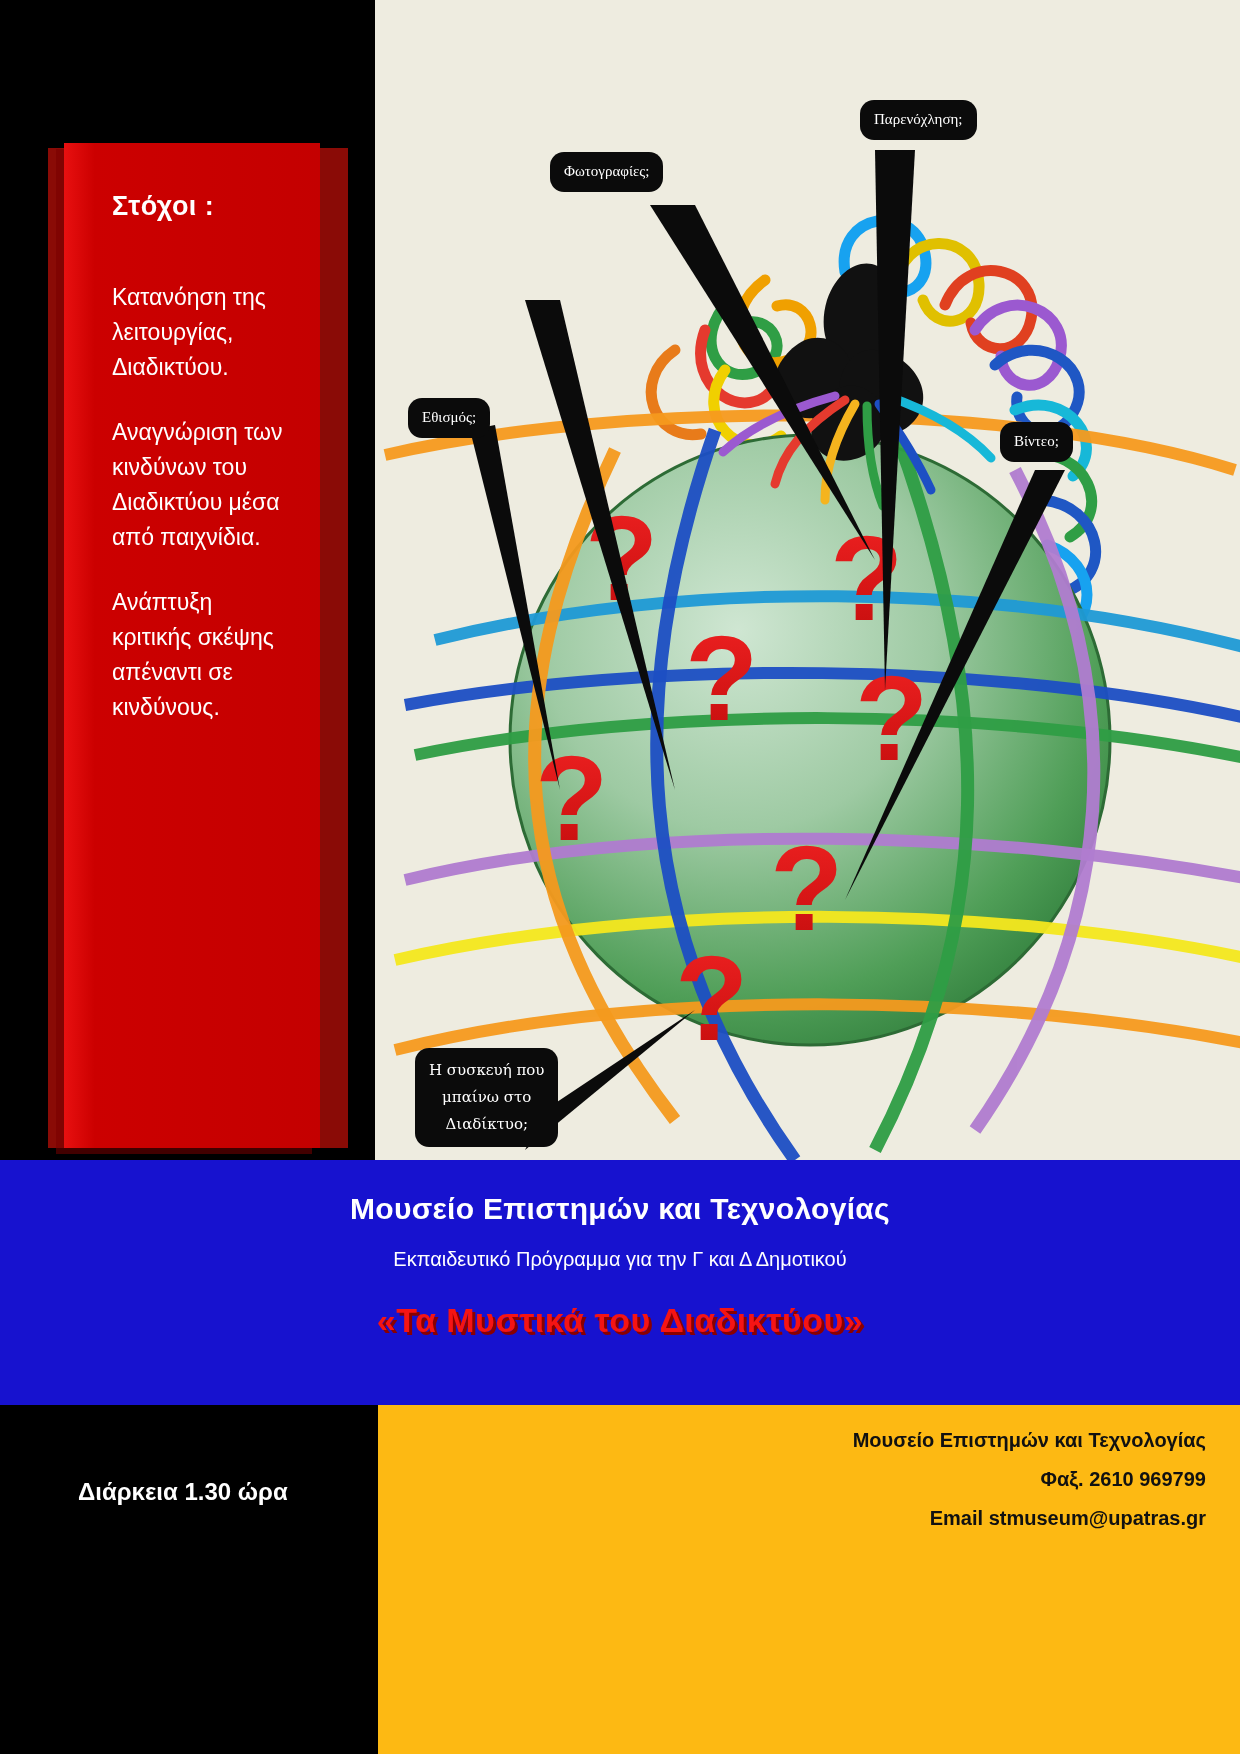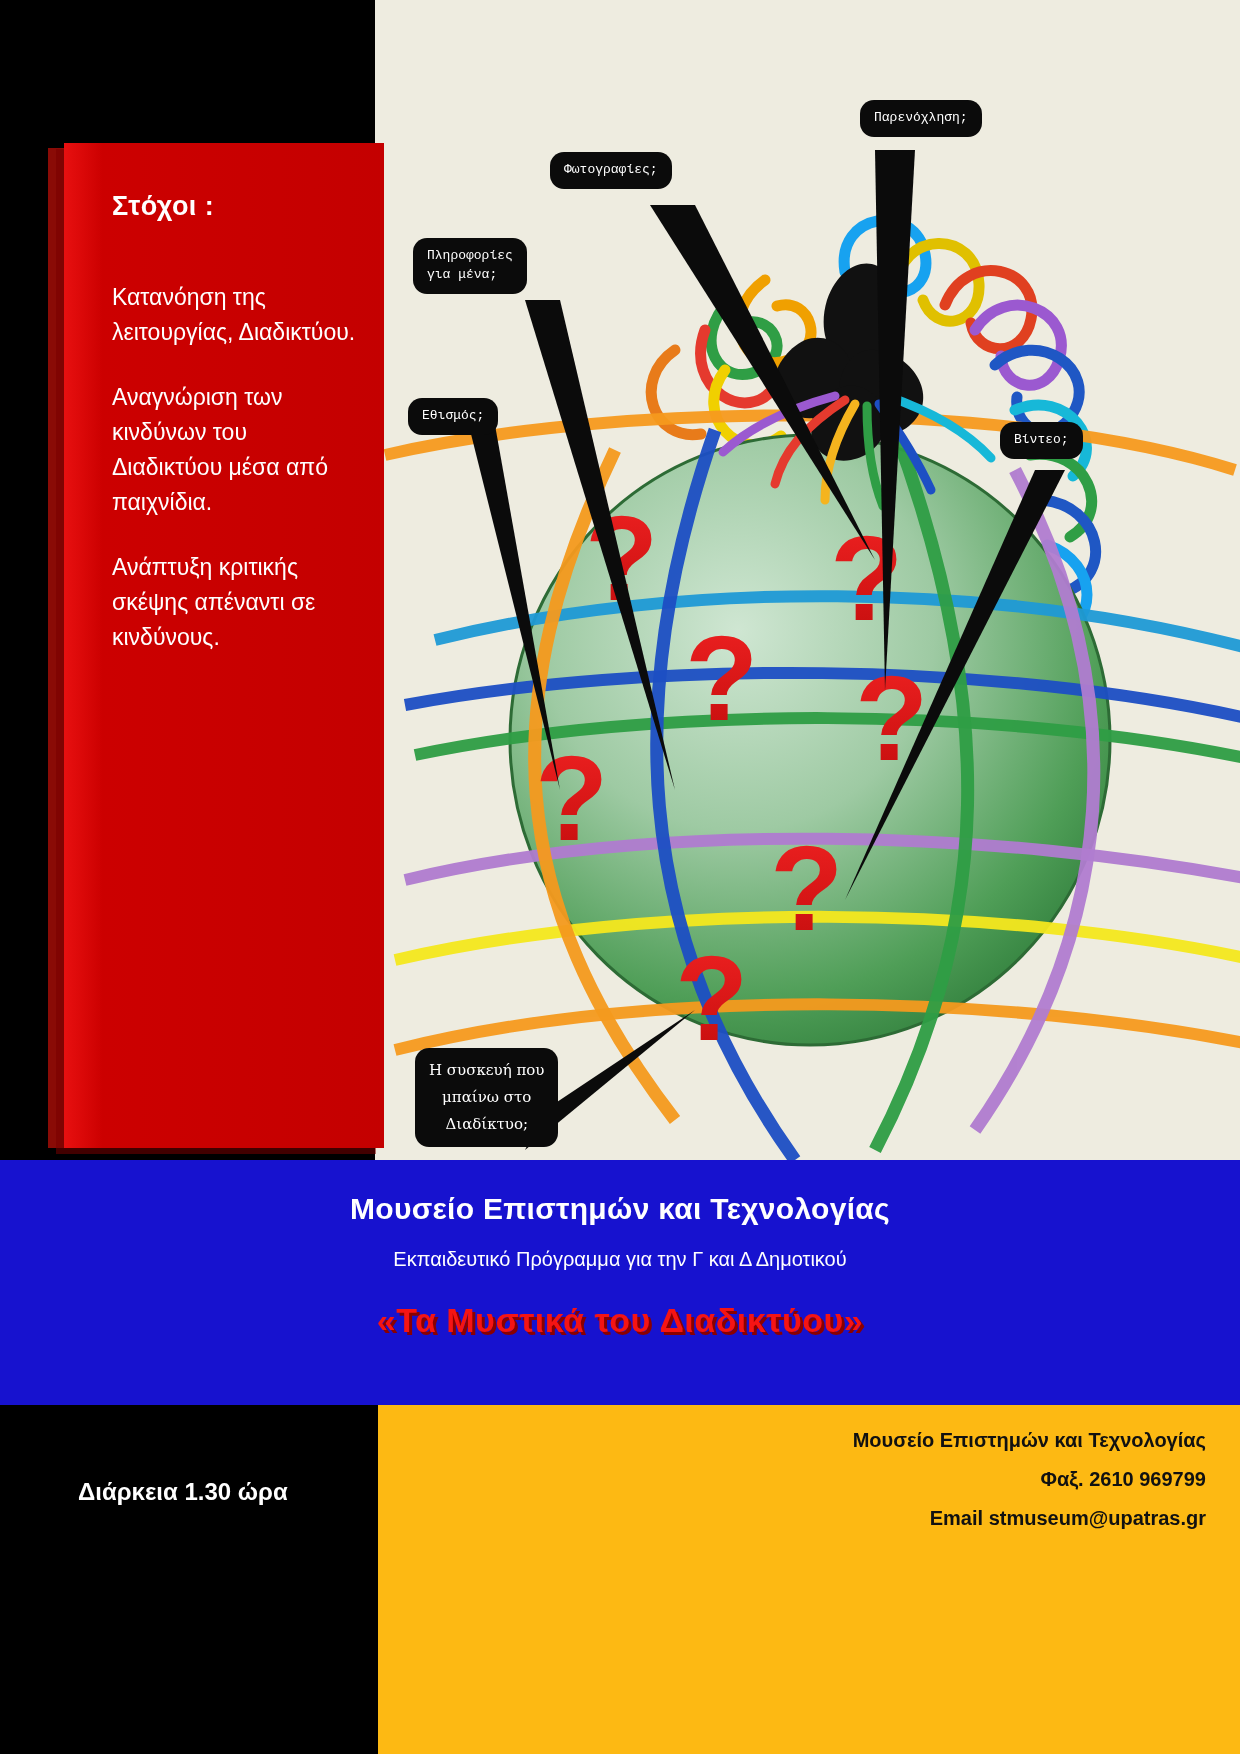--- a/index.html
+++ b/index.html
@@ -18,40 +18,40 @@
     background:#eeece0;overflow:hidden;
   }
 
   
   .red-shadow{
     position:absolute;left:48px;top:148px;width:300px;height:1000px;
     background:#8a0b06;
     transform:skewY(0deg);
   }
   .red-card{
-    position:absolute;left:64px;top:143px;width:320px;height:1005px;
+    position:absolute;left:64px;top:143px;width:256px;height:1005px;
     background:linear-gradient(90deg,#e81010 0%,#cc0000 12%,#c40000 100%);
     box-shadow: -8px 6px 0 rgba(120,0,0,.55);
   }
   .red-card .inner{padding:48px 26px 0 48px;color:#fff;}
   .objectives-title{
     font-size:27px;font-weight:bold;letter-spacing:.5px;margin:0 0 58px 0;
   }
   .objective{
     font-size:23px;line-height:1.52;margin:0 0 30px 0;color:#fff;
   }
 
   
   .globe-wrap{position:absolute;left:0;top:0;width:865px;height:1160px;}
 
   
   .bubble{
     position:absolute;background:#0b0b0b;color:#fff;border-radius:14px;
-    padding:9px 14px;font-family:Liberation Mono, monospace;
-    font-size:13px;line-height:1.45;white-space:pre-line;z-index:20;
+    padding:9px 14px;font-family:Liberation Serif, serif;
+    font-size:15px;line-height:1.45;white-space:pre-line;z-index:20;
   }
   .bubble.serif{font-family:"DejaVu Serif", serif;font-size:15px;text-align:center;}
 
   
   .blue-band{
     position:absolute;left:0;top:1160px;width:1240px;height:245px;
     background:#1712cf;color:#fff;text-align:center;
   }
   .museum-line1{font-size:30px;font-weight:bold;margin:32px 0 0 0;letter-spacing:.3px;}
   .museum-line2{font-size:30px;font-weight:bold;margin:4px 0 0 0;}
@@ -162,22 +162,20 @@
     <svg style="position:absolute;left:0;top:0;width:865px;height:1160px;z-index:18;pointer-events:none" viewBox="0 0 865 1160">
       <polygon points="95,430 120,425 185,790" fill="#0b0b0b"></polygon>
       <polygon points="150,300 185,300 300,790" fill="#0b0b0b"></polygon>
       <polygon points="275,205 320,205 500,560" fill="#0b0b0b"></polygon>
       <polygon points="500,150 540,150 510,690" fill="#0b0b0b"></polygon>
       <polygon points="660,470 690,470 470,900" fill="#0b0b0b"></polygon>
       <polygon points="150,1150 170,1110 320,1010" fill="#0b0b0b"></polygon>
     </svg>
 
     <div class="bubble" style="left:33px;top:398px;">Εθισμός;</div>
-    <div class="bubble" style="left:38px;top:238px;">Πληροφορίες
-για μένα;</div>
     <div class="bubble" style="left:175px;top:152px;text-align:right;">Φωτογραφίες;</div>
     <div class="bubble" style="left:485px;top:100px;">Παρενόχληση;</div>
     <div class="bubble" style="left:625px;top:422px;">Βίντεο;</div>
     <div class="bubble serif" style="left:40px;top:1048px;line-height:1.8;">Η συσκευή που
 μπαίνω  στο
 Διαδίκτυο;</div>
   </div>
 
   <div class="red-shadow"></div>
   <div class="red-card">

